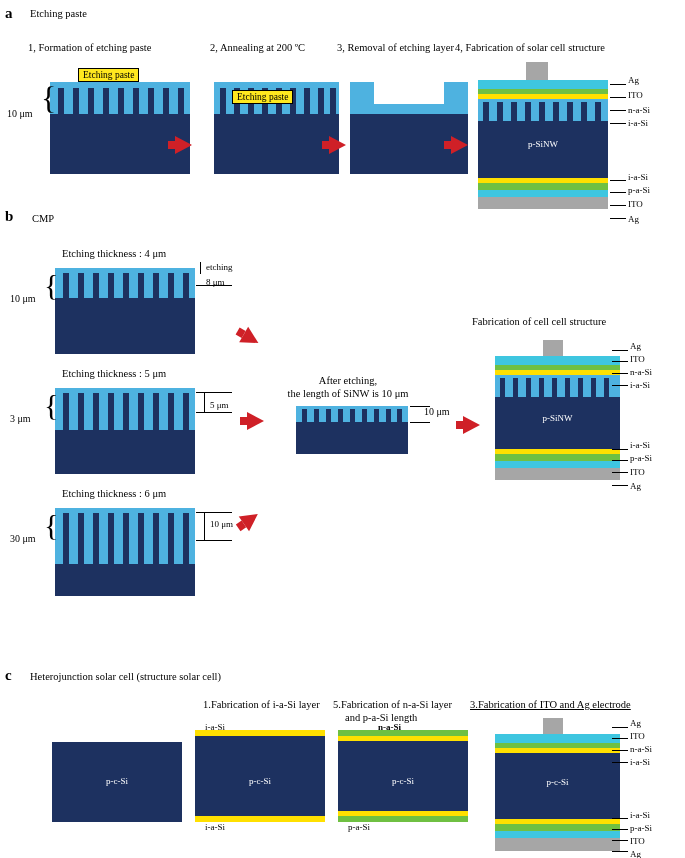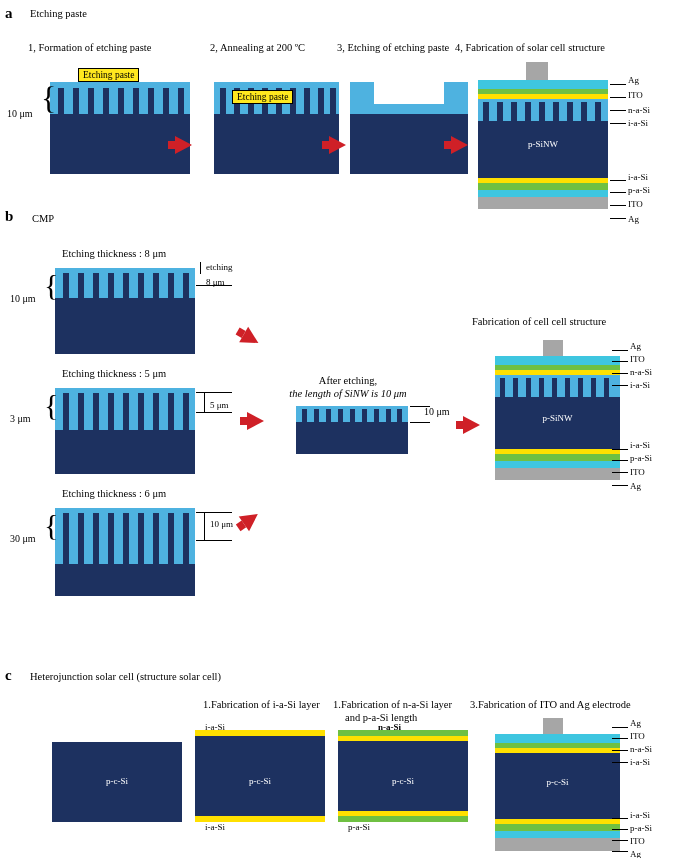--- a/index.html
+++ b/index.html
@@ -37,21 +37,21 @@
   .vline{background:#000;width:1px;}
 </style>
 </head>
 <body>
 
 <div class="abs panel-letter" style="left:5px;top:5px;">a</div>
 <div class="abs cap" style="left:30px;top:8px;">Etching paste</div>
 
 <div class="abs cap" style="left:28px;top:42px;">1, Formation of etching paste</div>
 <div class="abs cap" style="left:210px;top:42px;">2, Annealing at 200 ºC</div>
-<div class="abs cap" style="left:337px;top:42px;">3, Etching of etching paste</div>
+<div class="abs cap" style="left:337px;top:42px;">3, Removal of etching layer</div>
 <div class="abs cap" style="left:455px;top:42px;">4, Fabrication of solar cell structure</div>
 
 <div class="abs" style="left:50px;top:82px;width:140px;height:100px;">
   <div class="abs lblue" style="left:0;top:0;width:140px;height:32px;"></div>
   <div class="abs dark" style="left:0;top:32px;width:140px;height:60px;"></div>
 
   <div class="abs dark" style="left:8px;top:6px;width:6px;height:26px;"></div>
   <div class="abs dark" style="left:23px;top:6px;width:6px;height:26px;"></div>
   <div class="abs dark" style="left:38px;top:6px;width:6px;height:26px;"></div>
   <div class="abs dark" style="left:53px;top:6px;width:6px;height:26px;"></div>
@@ -139,21 +139,21 @@
 <div class="abs lbl" style="left:628px;top:199px;">ITO</div>
 <div class="abs lbl" style="left:628px;top:214px;">Ag</div>
 <div class="abs leader" style="left:610px;top:180px;width:16px;"></div>
 <div class="abs leader" style="left:610px;top:192px;width:16px;"></div>
 <div class="abs leader" style="left:610px;top:205px;width:16px;"></div>
 <div class="abs leader" style="left:610px;top:218px;width:16px;"></div>
 
 <div class="abs panel-letter" style="left:5px;top:208px;">b</div>
 <div class="abs cap" style="left:32px;top:213px;">CMP</div>
 
-<div class="abs cap" style="left:62px;top:248px;">Etching thickness : 8 μm</div>
+<div class="abs cap" style="left:62px;top:248px;">Etching thickness : 4 μm</div>
 <div class="abs" style="left:55px;top:268px;width:140px;height:86px;">
   <div class="abs lblue" style="left:0;top:0;width:140px;height:30px;"></div>
   <div class="abs dark" style="left:0;top:30px;width:140px;height:56px;"></div>
   <div class="abs dark" style="left:8px;top:5px;width:6px;height:25px;"></div>
   <div class="abs dark" style="left:23px;top:5px;width:6px;height:25px;"></div>
   <div class="abs dark" style="left:38px;top:5px;width:6px;height:25px;"></div>
   <div class="abs dark" style="left:53px;top:5px;width:6px;height:25px;"></div>
   <div class="abs dark" style="left:68px;top:5px;width:6px;height:25px;"></div>
   <div class="abs dark" style="left:83px;top:5px;width:6px;height:25px;"></div>
   <div class="abs dark" style="left:98px;top:5px;width:6px;height:25px;"></div>
@@ -216,21 +216,21 @@
 <div class="abs arrow-wrap" style="left:240px;top:412px;">
   <div class="arrow-tail" style="width:7px;"></div>
     <div class="arrow"></div>
 </div>
 <div class="abs arrow-wrap" style="left:236px;top:512px;transform:rotate(-35deg);">
   <div class="arrow-tail" style="width:7px;"></div>
     <div class="arrow"></div>
 </div>
 
 <div class="abs cap center" style="left:273px;top:375px;width:150px;">After etching,</div>
-<div class="abs cap center" style="left:273px;top:388px;width:150px;font-style:italic;">the length of SiNW is 10 μm</div>
+<div class="abs cap center" style="left:273px;top:388px;width:150px;">the length of SiNW is 10 μm</div>
 <div class="abs" style="left:296px;top:406px;width:112px;height:48px;">
   <div class="abs lblue" style="left:0;top:0;width:112px;height:16px;"></div>
   <div class="abs dark" style="left:0;top:16px;width:112px;height:32px;"></div>
   <div class="abs dark" style="left:6px;top:3px;width:5px;height:13px;"></div>
   <div class="abs dark" style="left:18px;top:3px;width:5px;height:13px;"></div>
   <div class="abs dark" style="left:30px;top:3px;width:5px;height:13px;"></div>
   <div class="abs dark" style="left:42px;top:3px;width:5px;height:13px;"></div>
   <div class="abs dark" style="left:54px;top:3px;width:5px;height:13px;"></div>
   <div class="abs dark" style="left:66px;top:3px;width:5px;height:13px;"></div>
   <div class="abs dark" style="left:78px;top:3px;width:5px;height:13px;"></div>
@@ -284,23 +284,23 @@
 <div class="abs lbl" style="left:630px;top:481px;">Ag</div>
 <div class="abs leader" style="left:612px;top:449px;width:16px;"></div>
 <div class="abs leader" style="left:612px;top:460px;width:16px;"></div>
 <div class="abs leader" style="left:612px;top:472px;width:16px;"></div>
 <div class="abs leader" style="left:612px;top:485px;width:16px;"></div>
 
 <div class="abs panel-letter" style="left:5px;top:667px;">c</div>
 <div class="abs cap" style="left:30px;top:671px;">Heterojunction solar cell (structure solar cell)</div>
 
 <div class="abs cap" style="left:203px;top:699px;">1.Fabrication of i-a-Si layer</div>
-<div class="abs cap" style="left:333px;top:699px;">1.Fabrication of n-a-Si layer</div>
+<div class="abs cap" style="left:333px;top:699px;">5.Fabrication of n-a-Si layer</div>
 <div class="abs cap" style="left:345px;top:712px;">and p-a-Si length</div>
-<div class="abs cap" style="left:470px;top:699px;">3.Fabrication of ITO and Ag electrode</div>
+<div class="abs cap" style="left:470px;top:699px;text-decoration:underline;">3.Fabrication of ITO and Ag electrode</div>
 
 <div class="abs dark" style="left:52px;top:742px;width:130px;height:80px;"></div>
 <div class="abs center cap-xs" style="left:52px;top:777px;width:130px;color:#fff;">p-c-Si</div>
 
 <div class="abs" style="left:195px;top:730px;width:130px;height:92px;">
   <div class="abs yellow" style="left:0;top:0;width:130px;height:6px;"></div>
   <div class="abs dark" style="left:0;top:6px;width:130px;height:80px;"></div>
   <div class="abs yellow" style="left:0;top:86px;width:130px;height:6px;"></div>
 </div>
 <div class="abs center cap-xs" style="left:195px;top:777px;width:130px;color:#fff;">p-c-Si</div>

